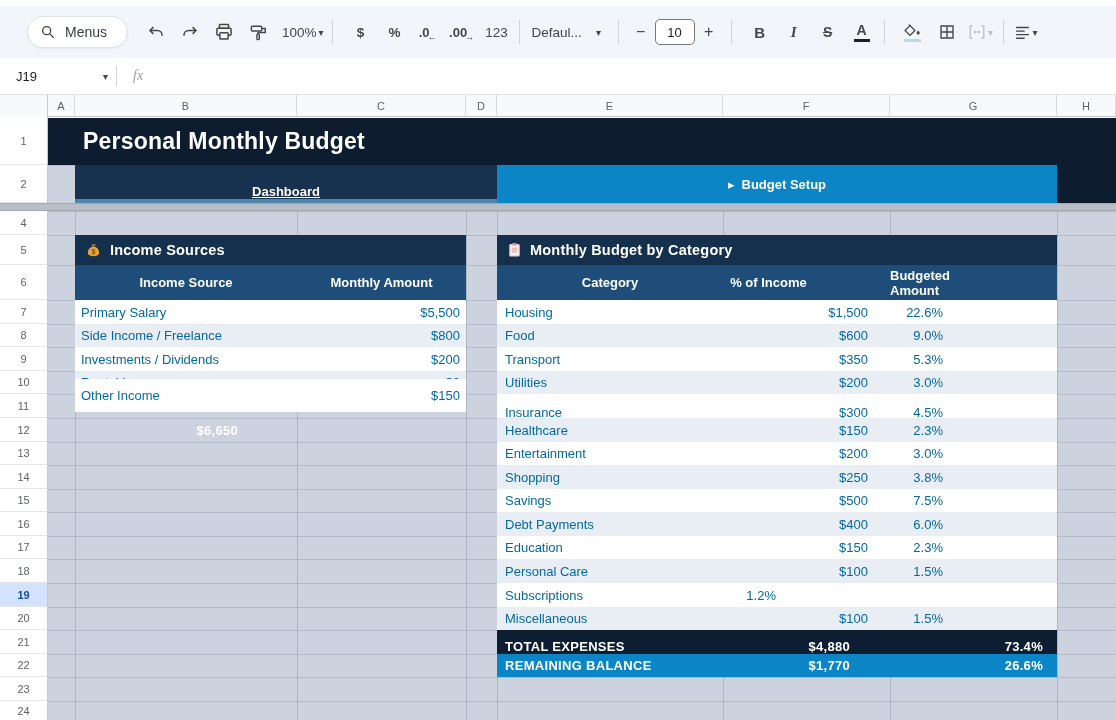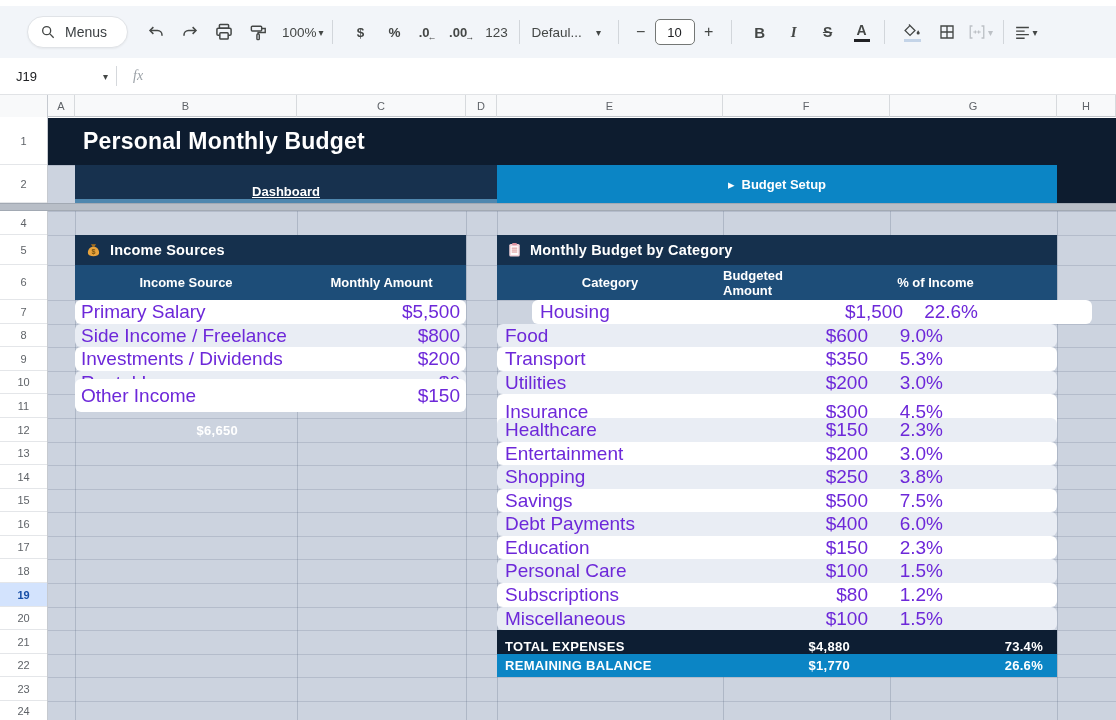--- a/index.html
+++ b/index.html
@@ -94,21 +94,21 @@
   
   .sheet-table{position:absolute;top:235px;z-index:3;}
   #income-table{left:75px;width:391px;height:207px;}
   #budget-table{left:497px;width:560px;height:442px;}
   .t-title{
     height:30px;background:#15304d;color:#fff;display:flex;align-items:center;gap:8px;
     padding-left:10px;box-sizing:border-box;font-size:14.5px;font-weight:700;letter-spacing:.2px;
   }
   .t-colhead{height:35px;background:#1d4d78;color:#fff;display:flex;font-size:13px;font-weight:700;}
   .t-colhead .hc{display:flex;align-items:center;justify-content:center;box-sizing:border-box;}
-  .t-row{position:absolute;left:0;display:flex;background:#fff;font-size:19px;color:#6d28d9;border-radius:6px;}
+  .t-row{position:absolute;left:0;display:flex;background:#fff;font-size:13px;color:#0369a1;}
   .t-row.stripe{background:#e9edf4;}
   .t-row .c{display:flex;align-items:center;box-sizing:border-box;white-space:nowrap;overflow:hidden;}
   .num{justify-content:flex-end;}
   
   .inc-label{width:222px;padding-left:6px;}
   .inc-amt{width:169px;padding-right:6px;}
   #income-total{
     position:absolute;left:0;top:183px;width:391px;height:24px;display:flex;align-items:center;
     color:#fff;font-weight:700;font-size:13px;letter-spacing:.3px;
   }
@@ -381,25 +381,25 @@
           <rect x="3" y="2.5" width="14" height="16.5" rx="2" fill="#f3d2d8"></rect>
           <rect x="5" y="5.5" width="10" height="11.5" fill="#fff"></rect>
           <path d="M6.3 8h7.4 M6.3 10.6h7.4 M6.3 13.2h7.4" stroke="#c66" stroke-width="1"></path>
           <rect x="6.8" y="1" width="6.4" height="3.2" rx="1" fill="#da8e9c"></rect>
         </svg>
     </span>
     <span>Monthly Budget by Category</span>
   </div>
   <div class="t-colhead">
     <div class="hc bud-cat-h">Category</div>
+    <div class="hc bud-pct-h">% of Income</div>
     <div class="hc bud-amt-h">Budgeted Amount</div>
-    <div class="hc bud-pct-h">% of Income</div>
   </div>
   <div id="budget-rows">
-      <div class="t-row" style="top: 65px; height: 24px; width: 560px; margin-left: 35px;">
+      <div class="t-row" style="top: 65px; height: 24px; width: 560px;">
         <div class="c bud-cat">Housing</div>
         <div class="c num bud-amt">$1,500</div>
         <div class="c num bud-pct">22.6%</div>
       </div>
       <div class="t-row stripe" style="top: 89px; height: 23px; width: 560px;">
         <div class="c bud-cat">Food</div>
         <div class="c num bud-amt">$600</div>
         <div class="c num bud-pct">9.0%</div>
       </div>
       <div class="t-row" style="top: 112px; height: 24px; width: 560px;">
@@ -447,21 +447,20 @@
         <div class="c num bud-amt">$150</div>
         <div class="c num bud-pct">2.3%</div>
       </div>
       <div class="t-row stripe" style="top: 324px; height: 24px; width: 560px;">
         <div class="c bud-cat">Personal Care</div>
         <div class="c num bud-amt">$100</div>
         <div class="c num bud-pct">1.5%</div>
       </div>
       <div class="t-row" style="top: 348px; height: 24px; width: 560px;">
         <div class="c bud-cat">Subscriptions</div>
-        <div class="c num bud-amt">$80</div>
         <div class="c num bud-pct">1.2%</div>
       </div>
       <div class="t-row stripe" style="top: 372px; height: 23px; width: 560px;">
         <div class="c bud-cat">Miscellaneous</div>
         <div class="c num bud-amt">$100</div>
         <div class="c num bud-pct">1.5%</div>
       </div>
     </div>
   <div id="total-expenses" class="total-row">
     <span class="lbl">TOTAL EXPENSES</span>

